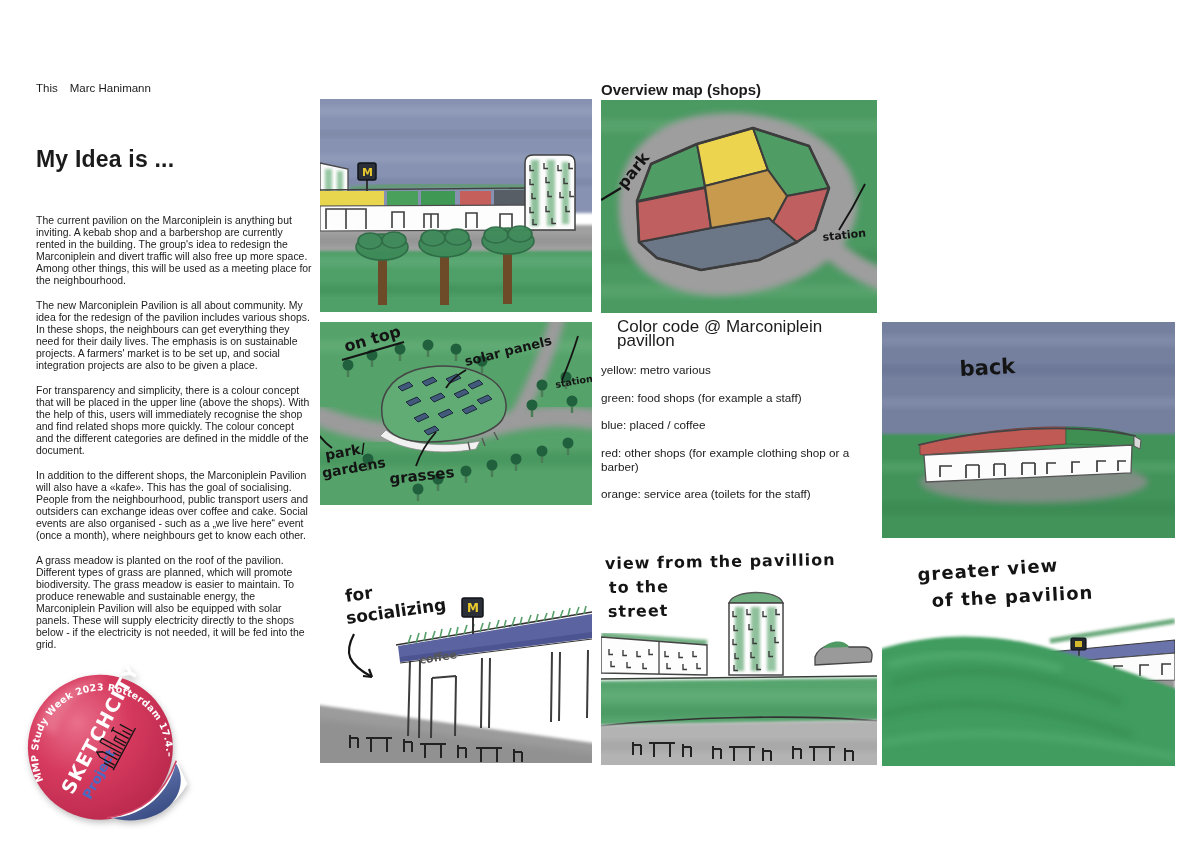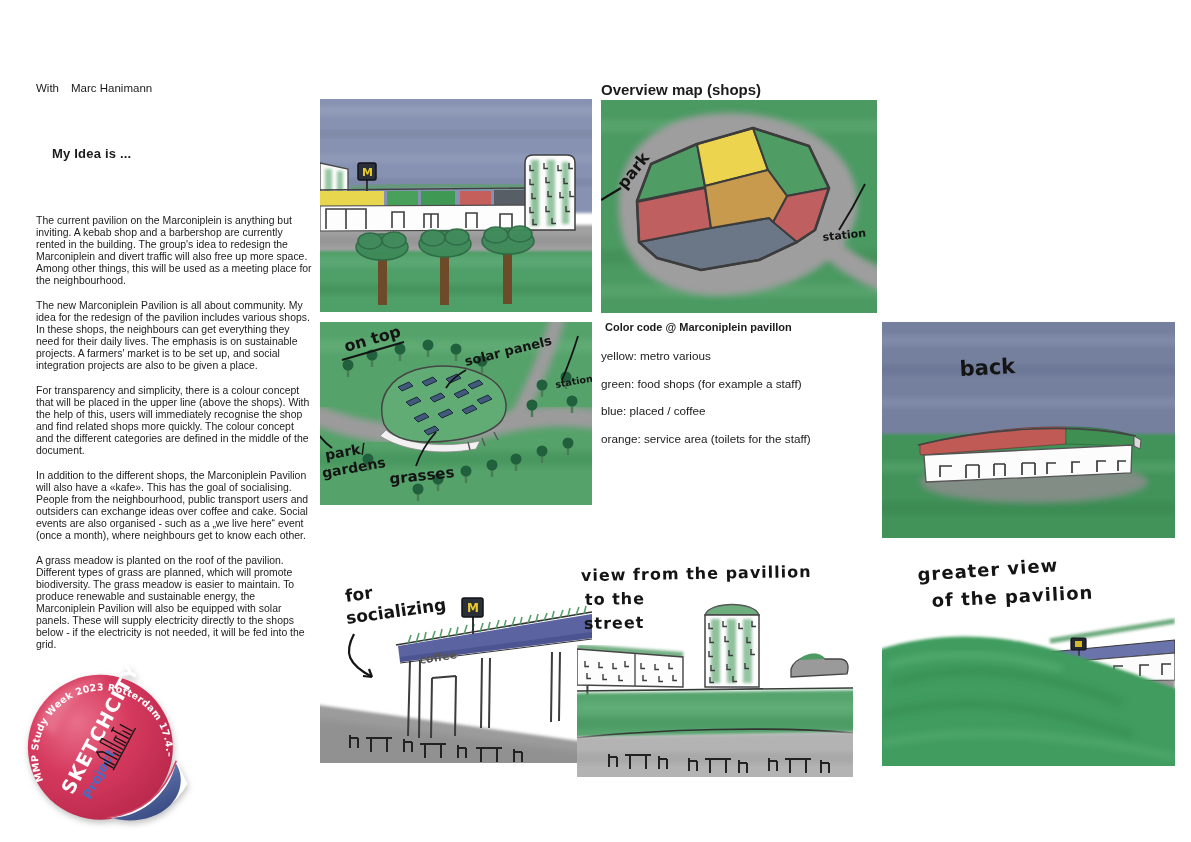--- a/index.html
+++ b/index.html
@@ -1,36 +1,36 @@
 <!DOCTYPE html>
 <html><head>
 <meta charset="utf-8">
 <style>
   html,body{margin:0;padding:0;background:#e8e8e8;}
   .page{position:relative;width:1191px;height:842px;background:#ffffff;margin:0 auto;overflow:hidden;
         font-family:"Liberation Sans",sans-serif;color:#1b1b1b;}
   .abs{position:absolute;}
   .nameline{left:36px;top:82px;font-size:11.5px;}
   .nameline .nv{margin-left:12px;text-align:right;}
-  .title{left:36px;top:146px;font-size:13px;font-weight:bold;letter-spacing:.2px;margin-left:16px;}
+  .title{left:36px;top:146px;font-size:23px;font-weight:bold;letter-spacing:.2px;}
   .bodycol{left:36px;top:215px;width:277px;font-size:10.45px;line-height:12px;}
   .bodycol p{margin:0 0 13px 0;}
   .ovh{left:601px;top:81px;font-size:15px;font-weight:bold;}
   .cc{left:601px;top:320px;width:283px;font-size:11.7px;line-height:14px;}
-  .cc h3{margin:0 0 15px 4px;font-size:11px;font-weight:bold;}
+  .cc h3{margin:0 0 15px 16px;font-size:17px;font-weight:normal;}
   .cc p{margin:0 0 13.5px 0;}
   .sk{overflow:hidden;}
   .sk svg{display:block;}
   .hw{font-family:"DejaVu Sans",sans-serif;font-weight:bold;}
   #sk1{left:320px;top:99px;width:272px;height:213px;}
   #sk2{left:601px;top:100px;width:276px;height:213px;}
   #sk3{left:320px;top:322px;width:272px;height:183px;}
   #sk4{left:882px;top:322px;width:293px;height:216px;}
   #sk5{left:320px;top:558px;width:272px;height:207px;}
-  #sk6{left:577px;top:545px;width:276px;height:220px;margin-top:12px;}
+  #sk6{left:601px;top:545px;width:276px;height:220px;}
   #sk7{left:882px;top:553px;width:293px;height:215px;}
   #sticker{left:20px;top:666px;width:176px;height:176px;filter:drop-shadow(1px 3px 3px rgba(0,0,0,.25));}
 </style>
 </head>
 <body>
 
 <div class="page">
 
   <svg width="0" height="0" style="position:absolute" aria-hidden="true">
     <defs>
@@ -55,39 +55,40 @@
           <line x1="0" y1="0" x2="0" y2="9" stroke="#4a7d55" stroke-width="2.4"></line>
           <circle cy="-3" r="5.5" fill="#20603c"></circle>
         </g>
       <path id="Lg" d="M0,0 v5.5 h4" fill="none" stroke="#3c3c3c" stroke-width="1.4"></path>
       <path id="tbl" d="M0,0 h26 M5,0 v14 M21,0 v14" stroke="#222" stroke-width="2" fill="none"></path>
       <path id="chr" d="M0,16 V3 M0,6 h8 M8,6 v10" stroke="#222" stroke-width="2" fill="none"></path>
     </defs>
   </svg>
 
   <div class="abs nameline">
-    <span>With</span><span class="nv">Marc Hanimann</span>
+    <span>This</span><span class="nv">Marc Hanimann</span>
   </div>
   <div class="abs title">My Idea is ...</div>
 
   <div class="abs bodycol">
     <p>The current pavilion on the Marconiplein is anything but inviting. A kebab shop and a barbershop are currently rented in the building. The group's idea to redesign the Marconiplein and divert traffic will also free up more space. Among other things, this will be used as a meeting place for the neighbourhood.</p>
     <p>The new Marconiplein Pavilion is all about community. My idea for the redesign of the pavilion includes various shops. In these shops, the neighbours can get everything they need for their daily lives. The emphasis is on sustainable projects. A farmers' market is to be set up, and social integration projects are also to be given a place.</p>
     <p>For transparency and simplicity, there is a colour concept that will be placed in the upper line (above the shops). With the help of this, users will immediately recognise the shop and find related shops more quickly. The colour concept and the different categories are defined in the middle of the document.</p>
     <p>In addition to the different shops, the Marconiplein Pavilion will also have a «kafe». This has the goal of socialising. People from the neighbourhood, public transport users and outsiders can exchange ideas over coffee and cake. Social events are also organised - such as a „we live here“ event (once a month), where neighbours get to know each other.</p>
     <p>A grass meadow is planted on the roof of the pavilion. Different types of grass are planned, which will promote biodiversity. The grass meadow is easier to maintain. To produce renewable and sustainable energy, the Marconiplein Pavilion will also be equipped with solar panels. These will supply electricity directly to the shops below - if the electricity is not needed, it will be fed into the grid.</p>
   </div>
 
   <div class="abs ovh">Overview map (shops)</div>
 
   <div class="abs cc">
     <h3>Color code @ Marconiplein pavillon</h3>
     <p>yellow: metro various</p>
     <p>green: food shops (for example a staff)</p>
     <p>blue: placed / coffee</p>
+    <p>red: other shops (for example clothing shop or a barber)</p>
     <p>orange: service area (toilets for the staff)</p>
   </div>
 
   <div id="sk1" class="abs sk">
     <svg viewBox="0 0 272 213" width="272" height="213">
       <rect x="-8" y="-8" width="288" height="122" fill="#8792b2" filter="url(#sf1)"></rect>
       <rect x="-8" y="8" width="288" height="8" fill="#9aa4c0" opacity=".7" filter="url(#sf2)"></rect>
       <rect x="-8" y="32" width="288" height="6" fill="#74809e" opacity=".6" filter="url(#sf2)"></rect>
       <rect x="-8" y="56" width="288" height="7" fill="#9aa4c0" opacity=".6" filter="url(#sf2)"></rect>
       <rect x="-8" y="80" width="288" height="6" fill="#6d799a" opacity=".5" filter="url(#sf2)"></rect>

